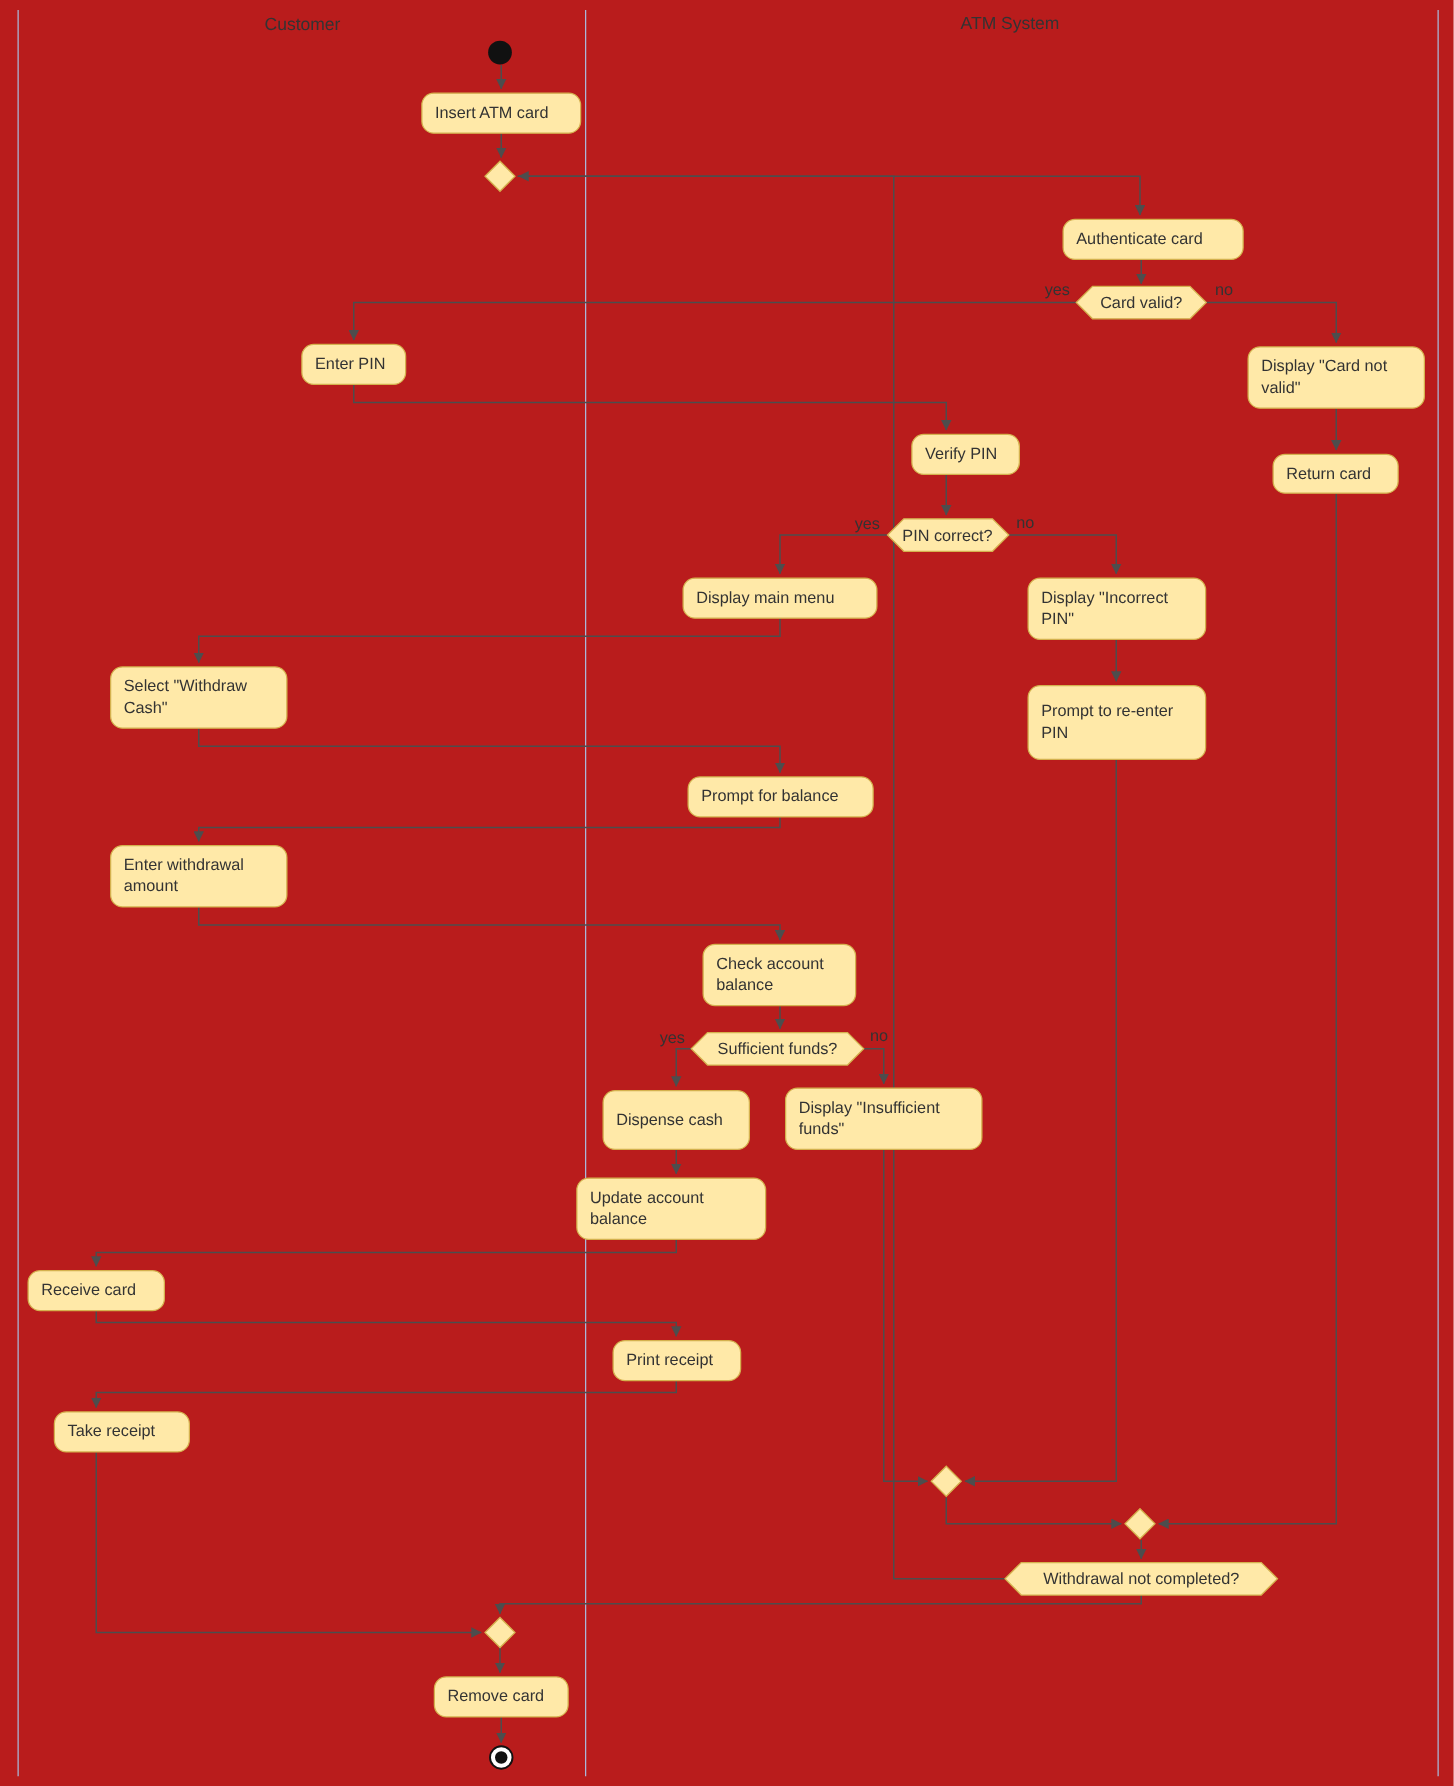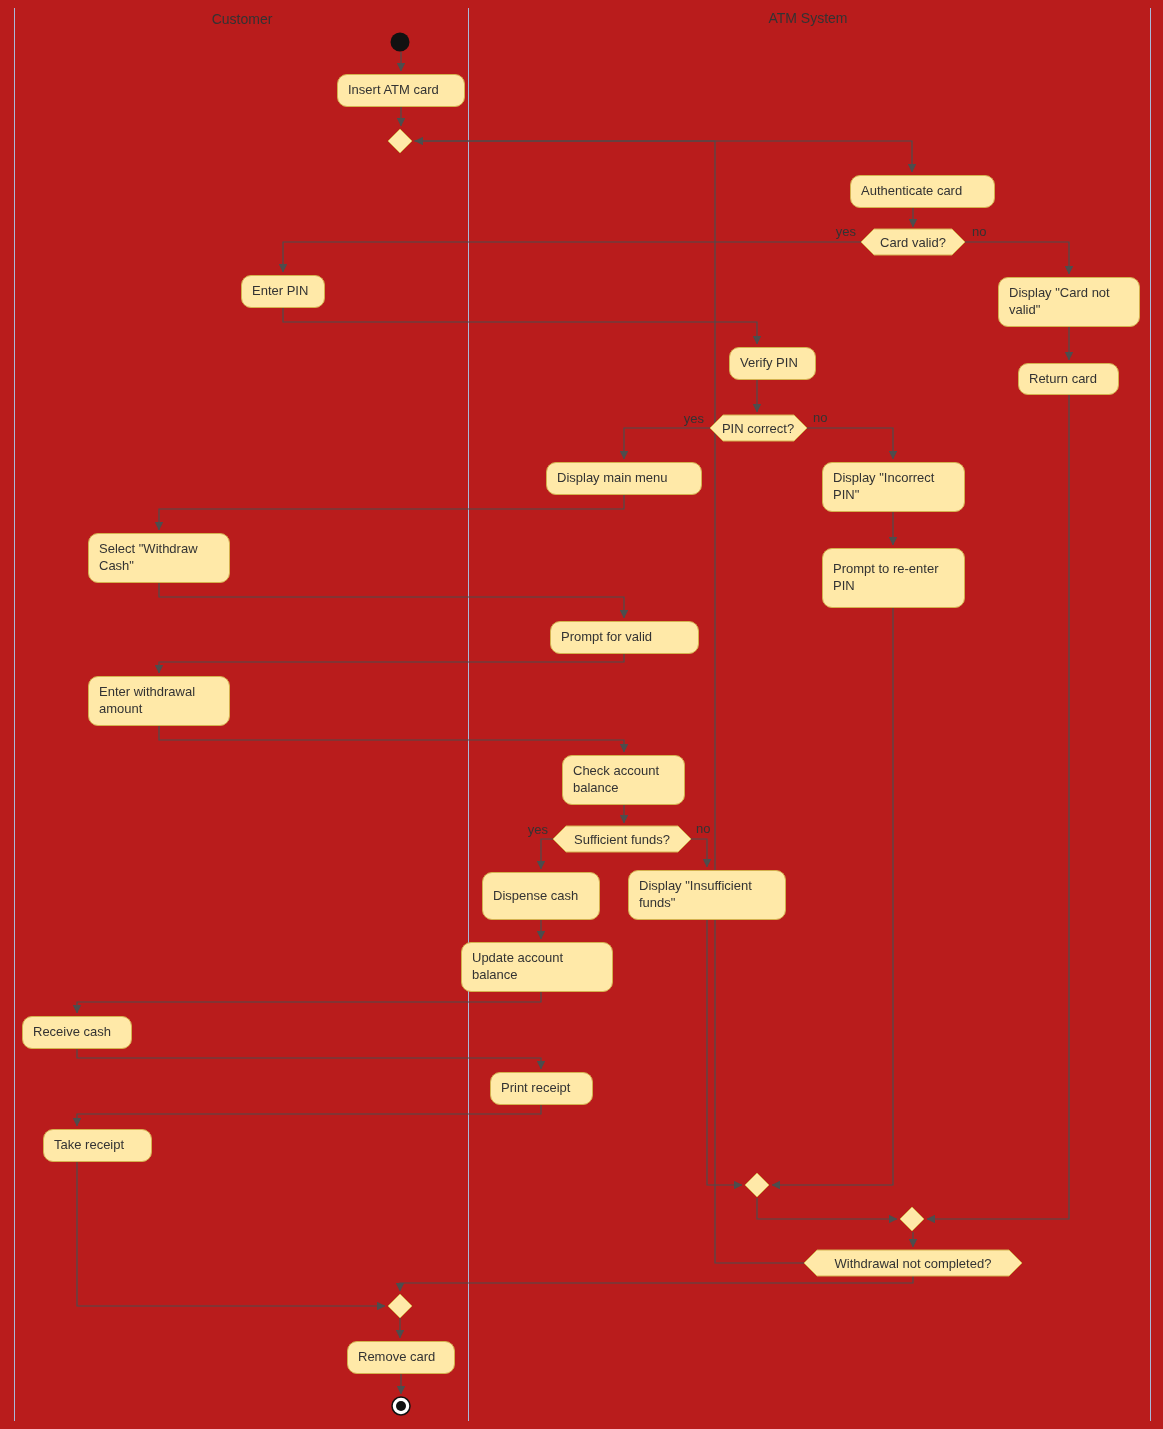--- a/index.html
+++ b/index.html
@@ -129,24 +129,24 @@
   <div class="node" style="left:337px;top:74px;width:128px;height:33px;">Insert ATM card</div>
   <div class="node" style="left:840px;top:175px;width:145px;height:33px;margin-left:10px;">Authenticate card</div>
   <div class="node" style="left:241px;top:275px;width:84px;height:33px;">Enter PIN</div>
   <div class="node" style="left:998px;top:277px;width:142px;height:50px;">Display "Card not valid"</div>
   <div class="node" style="left:1018px;top:363px;width:101px;height:32px;">Return card</div>
   <div class="node" style="left:693px;top:347px;width:87px;height:33px;margin-left:36px;">Verify PIN</div>
   <div class="node" style="left:546px;top:462px;width:156px;height:33px;">Display main menu</div>
   <div class="node" style="left:822px;top:462px;width:143px;height:50px;">Display "Incorrect PIN"</div>
   <div class="node" style="left:822px;top:548px;width:143px;height:60px;">Prompt to re-enter PIN</div>
   <div class="node" style="left:88px;top:533px;width:142px;height:50px;">Select "Withdraw Cash"</div>
-  <div class="node" style="left:550px;top:621px;width:149px;height:33px;">Prompt for valid</div>
+  <div class="node" style="left:550px;top:621px;width:149px;height:33px;">Prompt for balance</div>
   <div class="node" style="left:88px;top:676px;width:142px;height:50px;">Enter withdrawal amount</div>
   <div class="node" style="left:562px;top:755px;width:123px;height:50px;">Check account balance</div>
   <div class="node" style="left:482px;top:872px;width:118px;height:48px;">Dispense cash</div>
   <div class="node" style="left:628px;top:870px;width:158px;height:50px;">Display "Insufficient funds"</div>
   <div class="node" style="left:461px;top:942px;width:152px;height:50px;">Update account balance</div>
-  <div class="node" style="left:22px;top:1016px;width:110px;height:33px;">Receive cash</div>
+  <div class="node" style="left:22px;top:1016px;width:110px;height:33px;">Receive card</div>
   <div class="node" style="left:490px;top:1072px;width:103px;height:33px;">Print receipt</div>
   <div class="node" style="left:22px;top:1129px;width:109px;height:33px;margin-left:21px;">Take receipt</div>
   <div class="node" style="left:347px;top:1341px;width:108px;height:33px;">Remove card</div>
 
 </div>
 
 </body></html>

